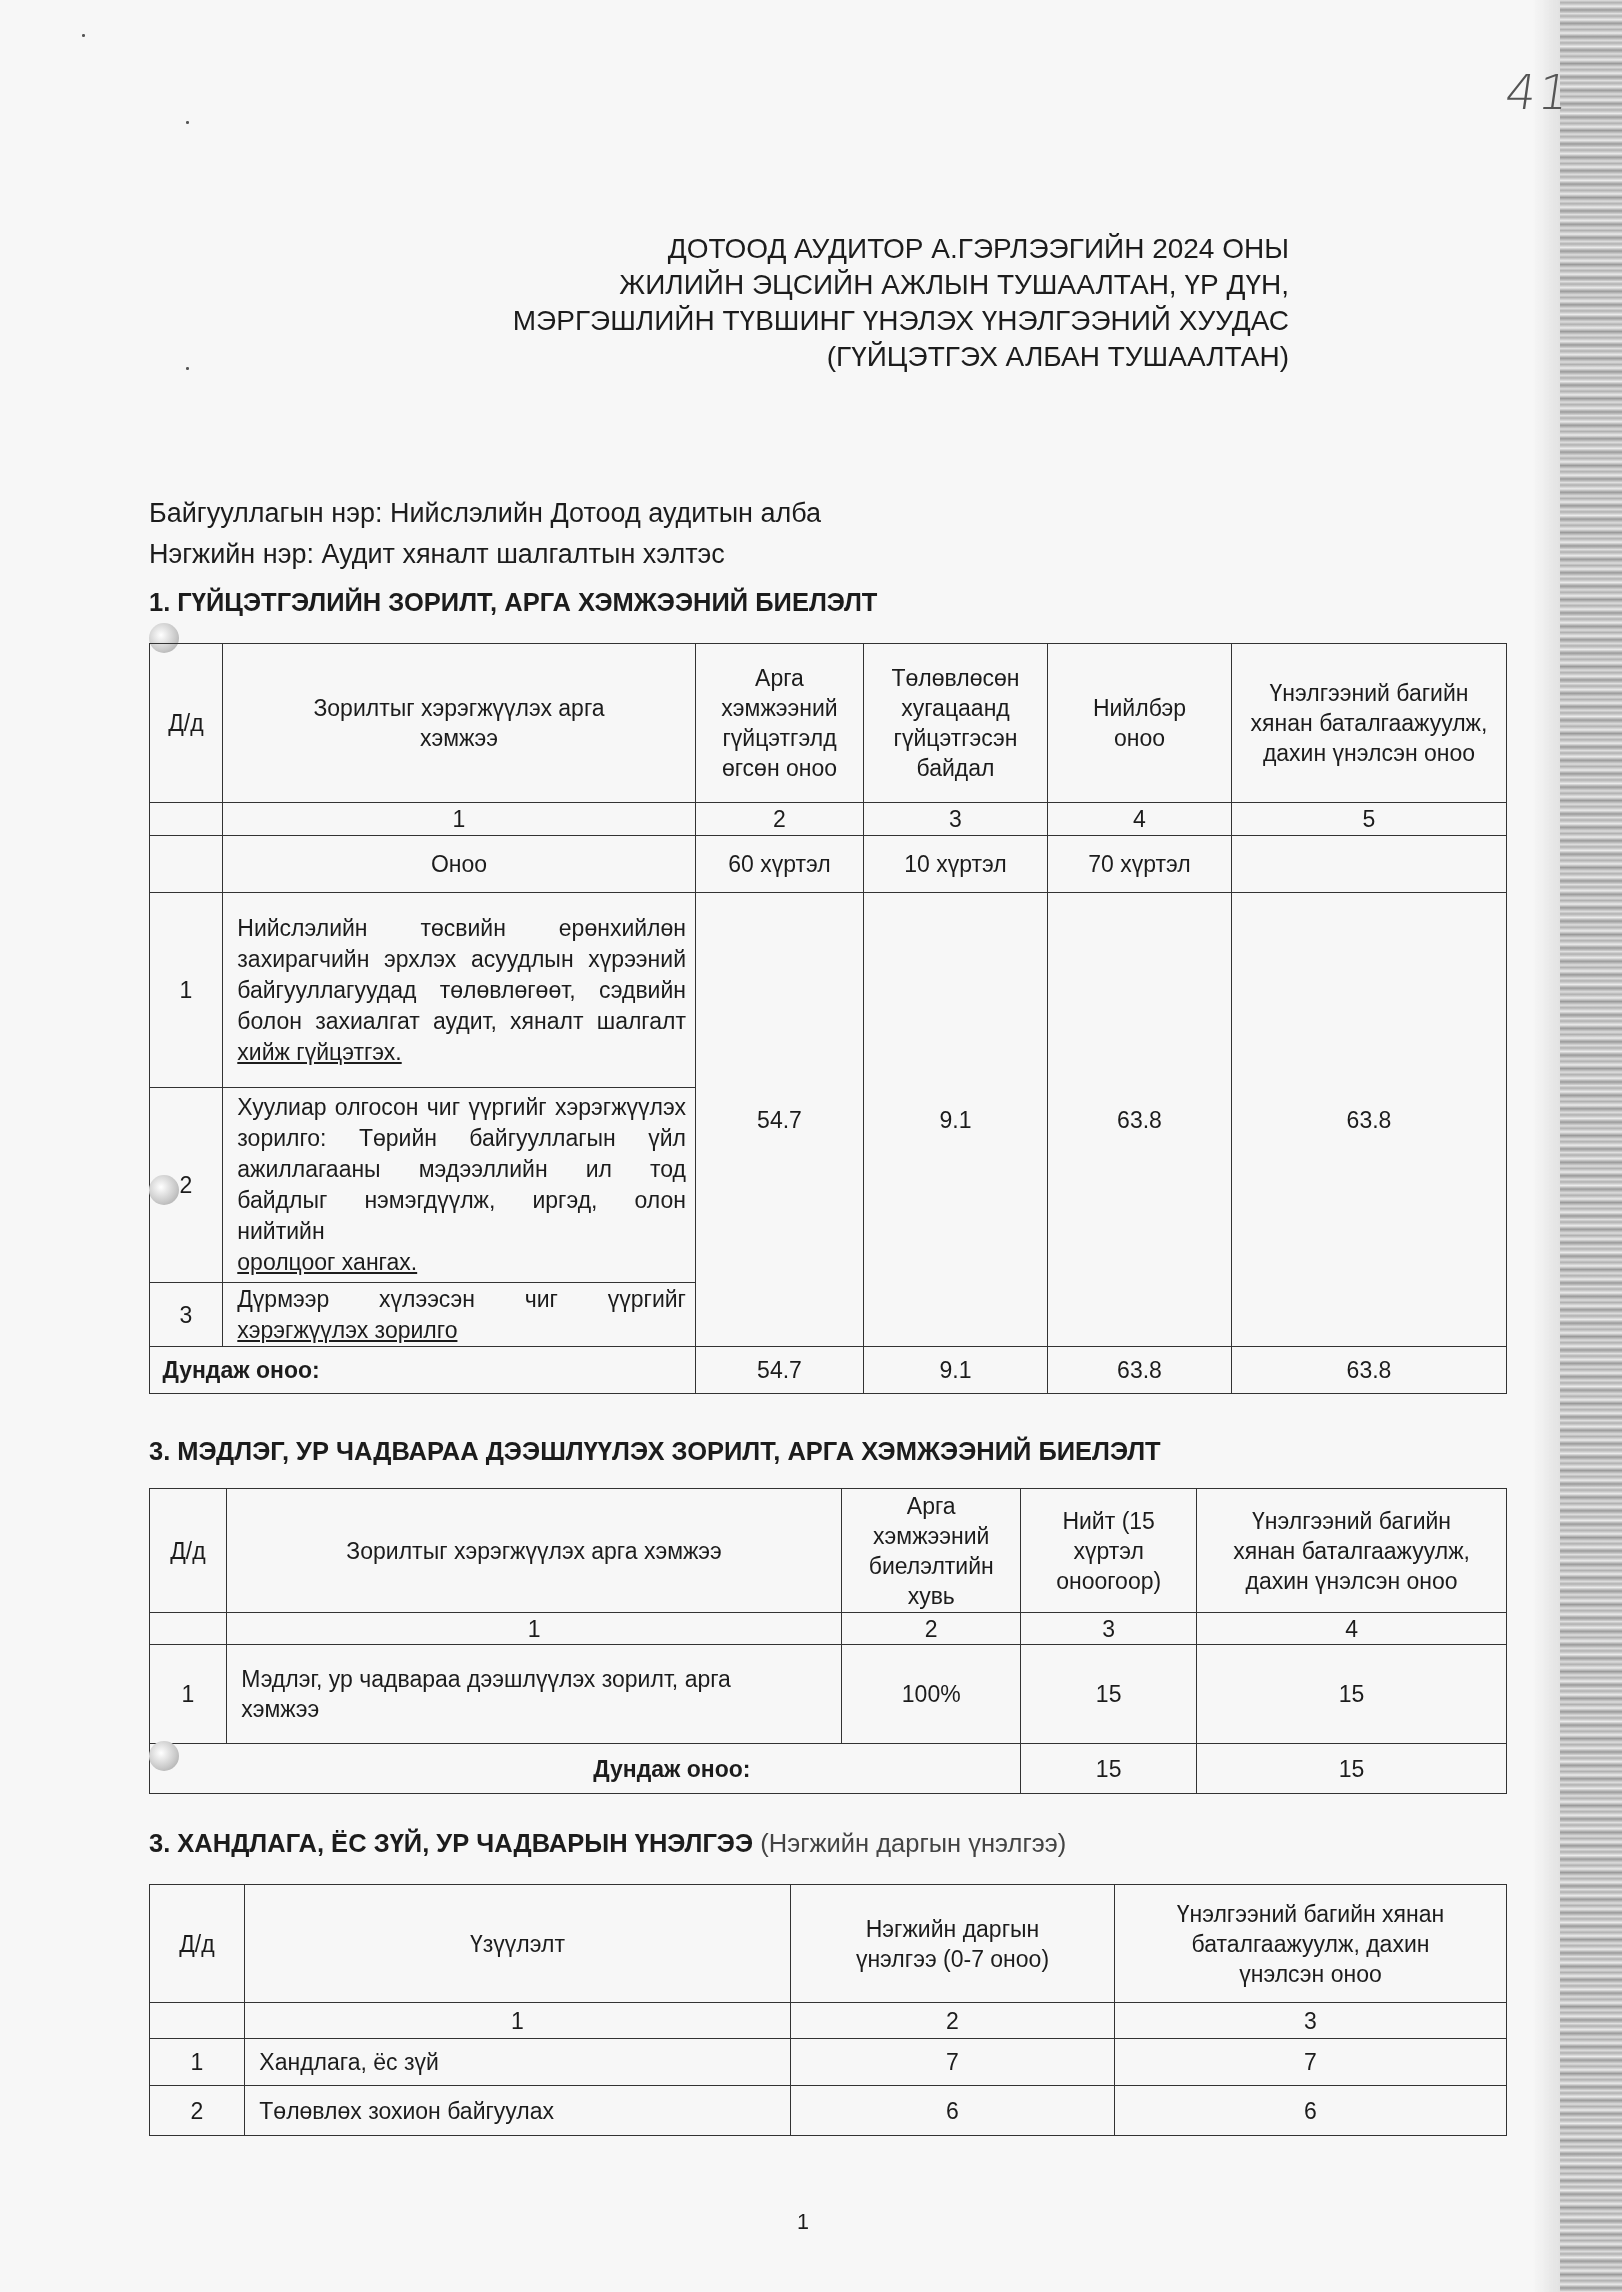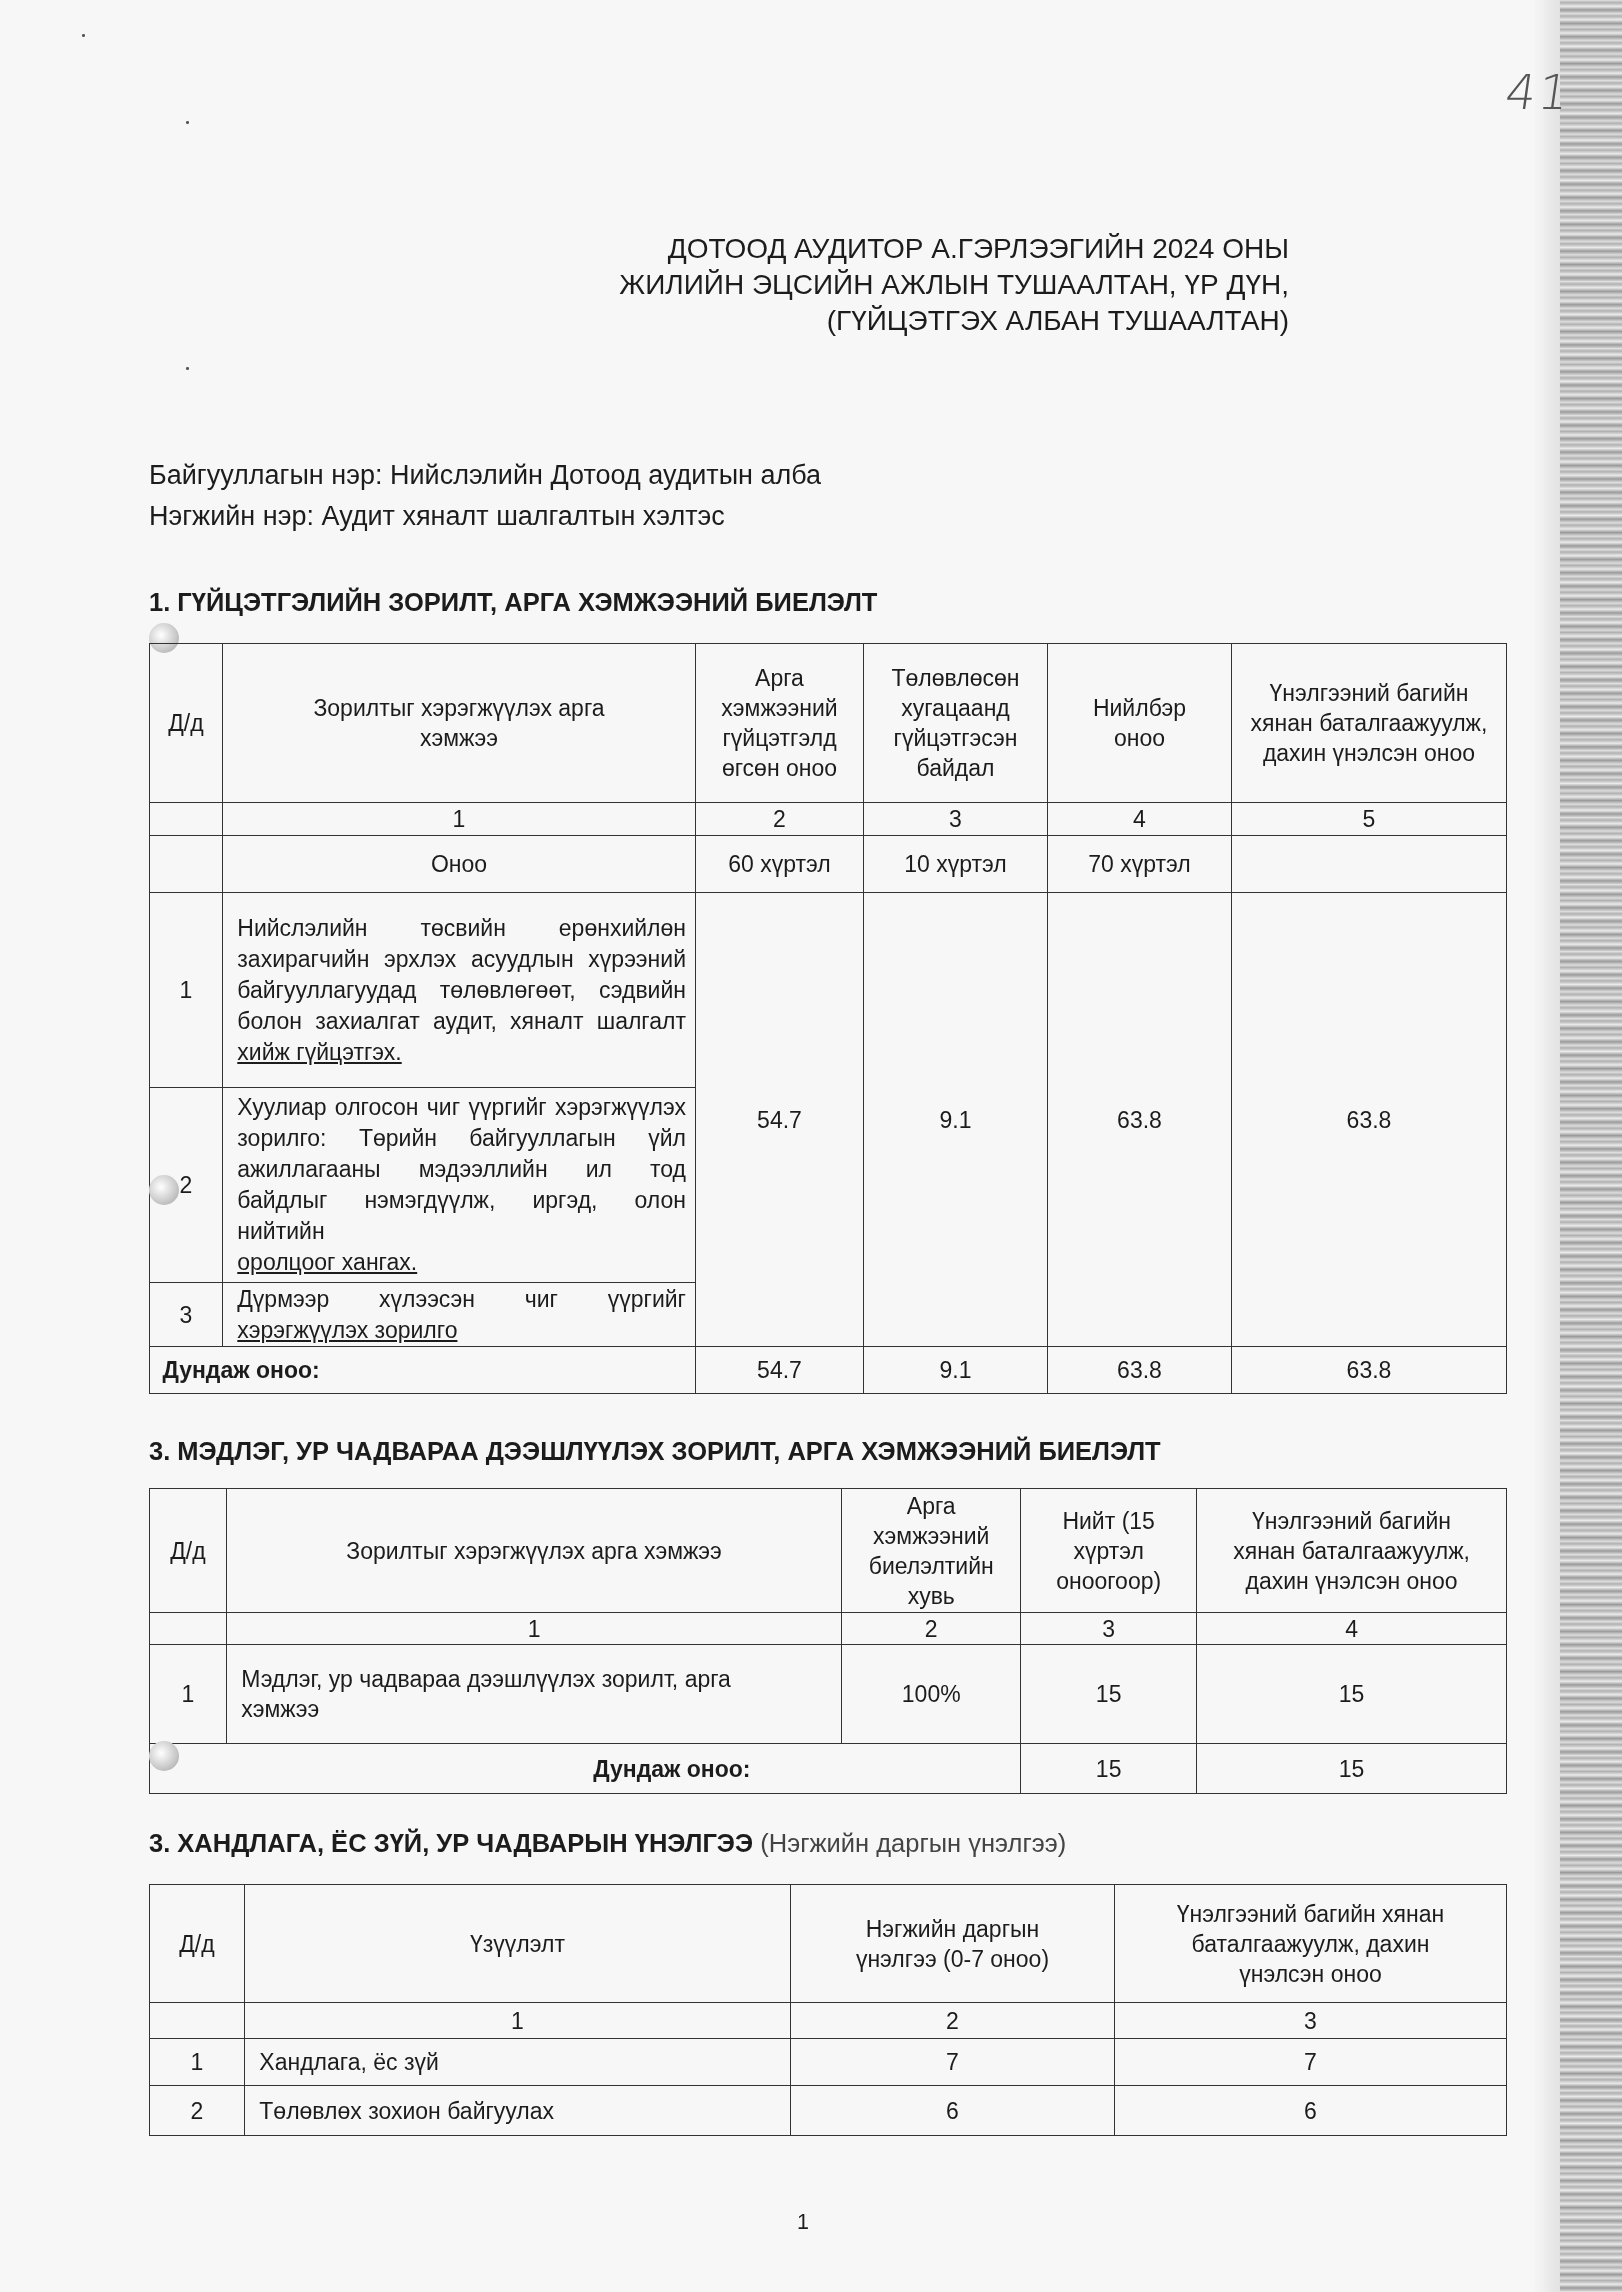--- a/index.html
+++ b/index.html
@@ -20,21 +20,21 @@
   }
   .hand-number {
     position: absolute; left: 1506px; top: 64px; font-size: 48px;
     font-family: "DejaVu Sans", sans-serif; color: #555; transform: skewX(-8deg);
     font-weight: 300; letter-spacing: 1.8px;
   }
   .title {
     position: absolute; left: 340px; top: 231px; width: 949px;
     text-align: right; font-size: 28px; line-height: 36px; letter-spacing: 0px;
   }
-  .org-lines { position: absolute; left: 149px; top: 455px; font-size: 27px; line-height: 41px; }
+  .org-lines { position: absolute; left: 149px; top: 493px; font-size: 27px; line-height: 41px; }
   .section-heading { position: absolute; left: 149px; font-size: 25.5px; font-weight: bold; }
   .section-heading .sub { font-weight: normal; color: #444; }
   table { position: absolute; border-collapse: collapse; font-size: 23px; }
   td, th { border: 1.3px solid #333; padding: 0 5.4px; text-align: center; vertical-align: middle; font-weight: normal; line-height: 30px; }
   td.just { text-align: justify; text-align-last: justify; padding: 0 9px 0 14.3px; line-height: 31px; }
   td.just .last { text-align-last: left; display: block; text-decoration: underline; }
   td.left { text-align: left; padding-left: 14.3px; }
   .bold { font-weight: bold; }
   .hole { position: absolute; width: 30px; height: 30px; border-radius: 50%; background: radial-gradient(circle at 40% 40%, #ffffff, #c8c8c8 60%, #9d9d9d); }
   .page-num { position: absolute; left: 797px; top: 2210px; font-size: 21.5px; }
@@ -42,20 +42,21 @@
 </style>
 </head>
 <body>
 
 <div class="scan-edge"></div>
 <div class="hand-number">41</div>
 
 <div class="title">
   <div>ДОТООД АУДИТОР А.ГЭРЛЭЭГИЙН 2024 ОНЫ</div>
   <div>ЖИЛИЙН ЭЦСИЙН АЖЛЫН ТУШААЛТАН, ҮР ДҮН,</div>
+  <div>МЭРГЭШЛИЙН ТҮВШИНГ ҮНЭЛЭХ ҮНЭЛГЭЭНИЙ ХУУДАС</div>
   <div>(ГҮЙЦЭТГЭХ АЛБАН ТУШААЛТАН)</div>
 </div>
 
 <div class="org-lines">
   <div>Байгууллагын нэр: Нийслэлийн Дотоод аудитын алба</div>
   <div>Нэгжийн нэр: Аудит хяналт шалгалтын хэлтэс</div>
 </div>
 
 <div class="section-heading" style="top:588px;">1. ГҮЙЦЭТГЭЛИЙН ЗОРИЛТ, АРГА ХЭМЖЭЭНИЙ БИЕЛЭЛТ</div>
 <div class="hole" style="left:149px; top:623px;"></div>

